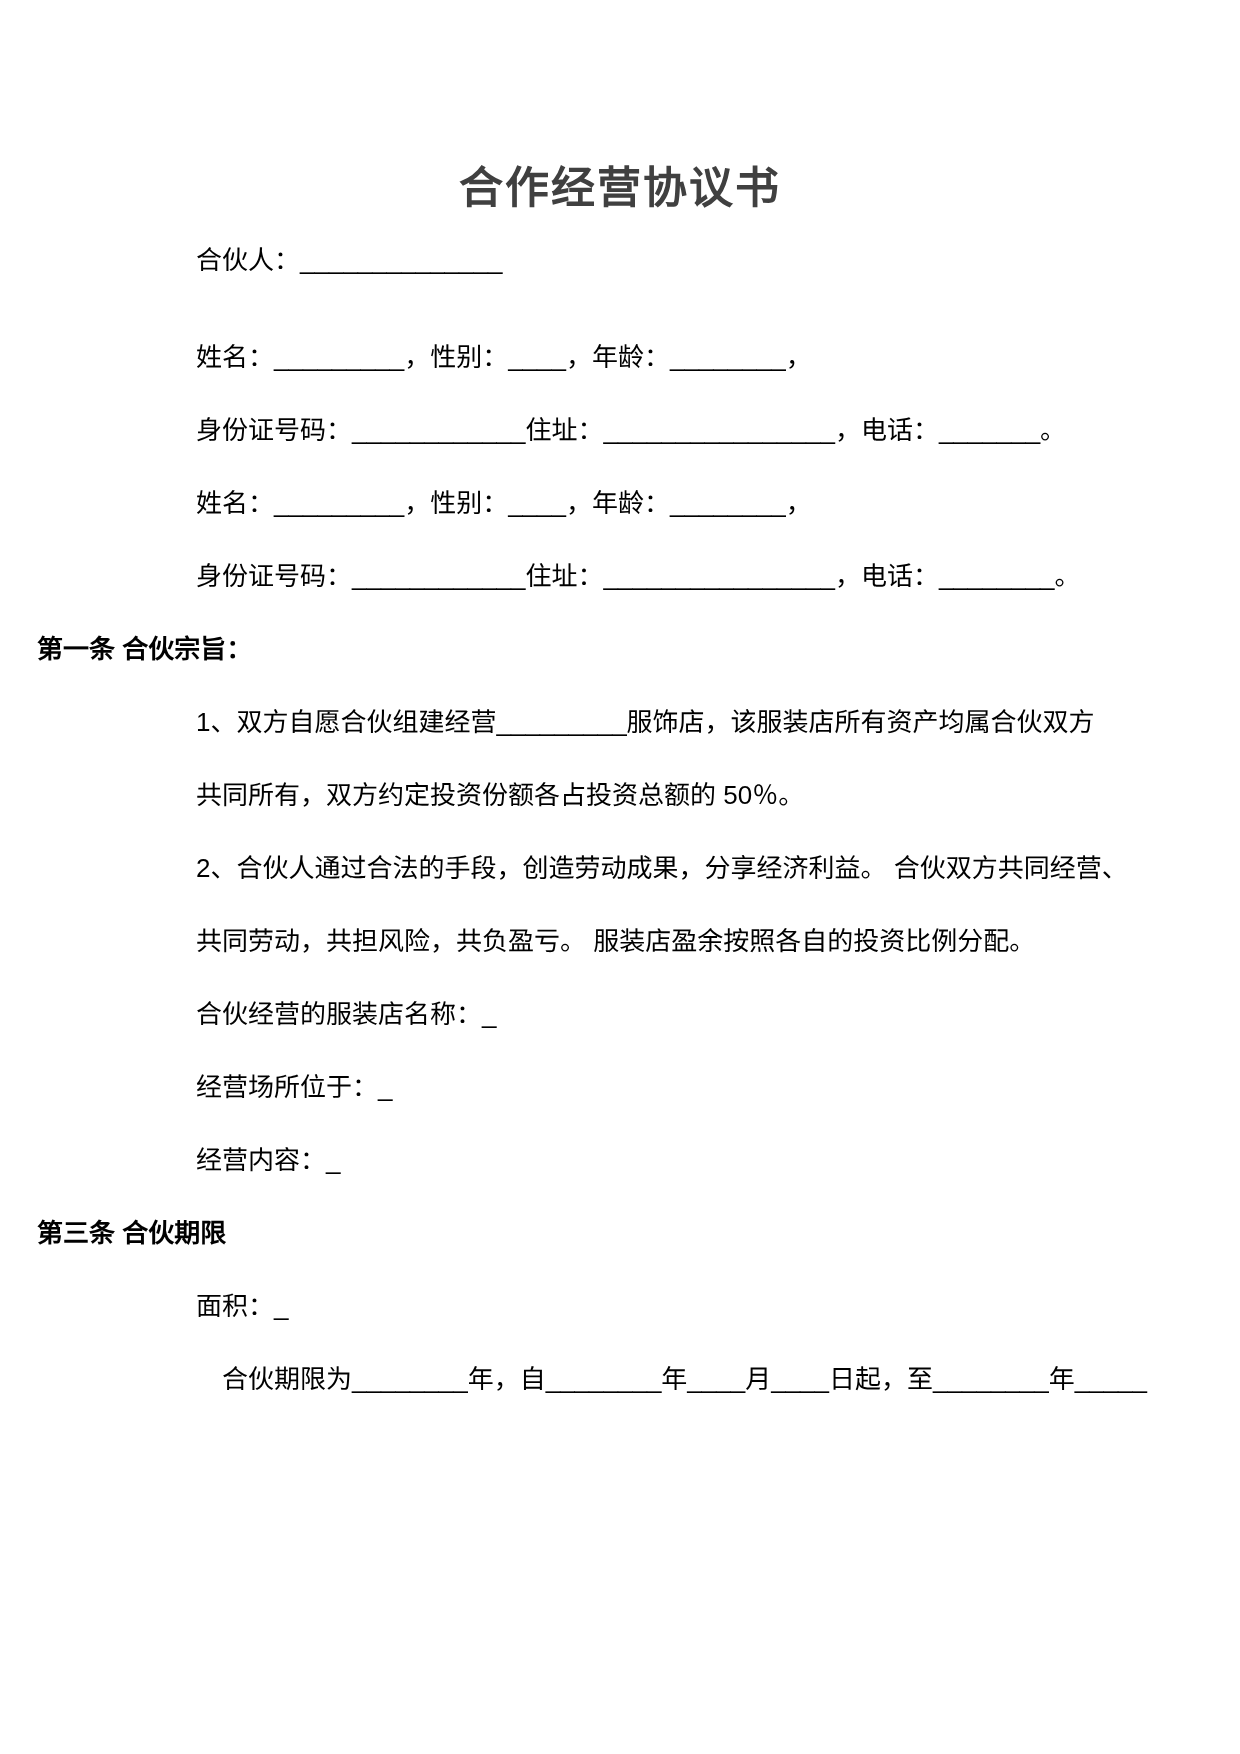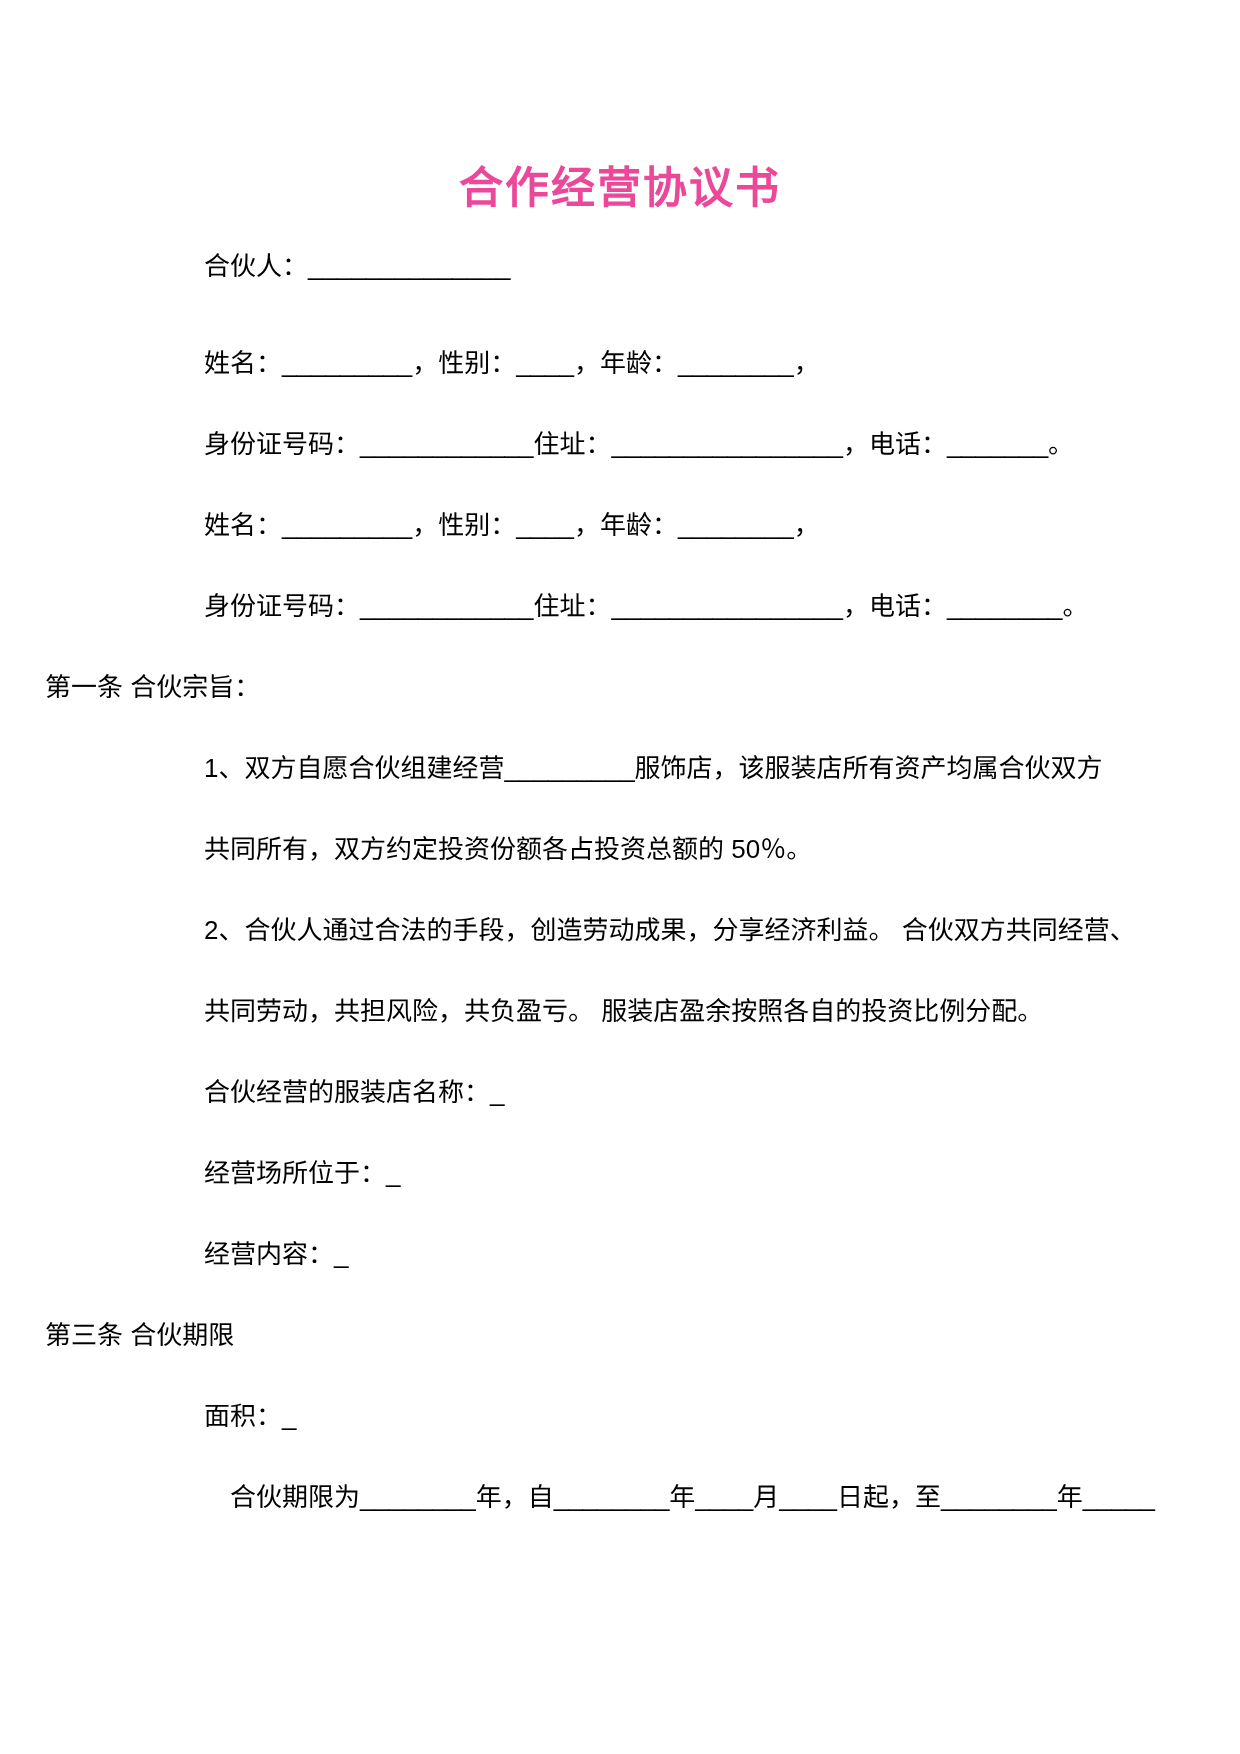--- a/index.html
+++ b/index.html
@@ -19,37 +19,37 @@
     padding-top: 158px;
   }
   .doc-title {
     margin: 0 0 10px 0;
     width: 100%;
     text-align: center;
     font-size: 44px;
     font-weight: 700;
     line-height: 60px;
     letter-spacing: 2px;
-    color: #ec4899;
+    color: #404040;
   }
   .line {
-    margin: 16px;
+    margin: 8px;
     padding-left: 188px;
     padding-right: 120px;
     font-size: 26px;
     line-height: 65px;
     font-weight: 400;
     white-space: nowrap;
     color: #000000;
   }
   .line.gap-top {
     margin-top: 32px;
   }
   .line.heading {
-    font-weight: 400;
+    font-weight: 700;
     padding-left: 29px;
   }
   .line.indent {
     padding-left: 214px;
   }
 </style>
 </head>
 <body>
 
 <div class="page">

